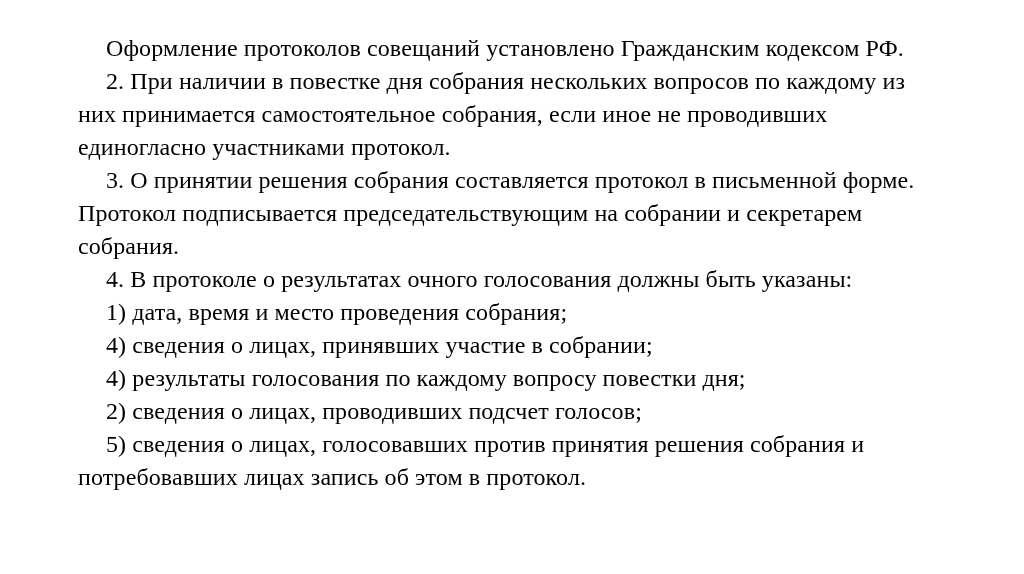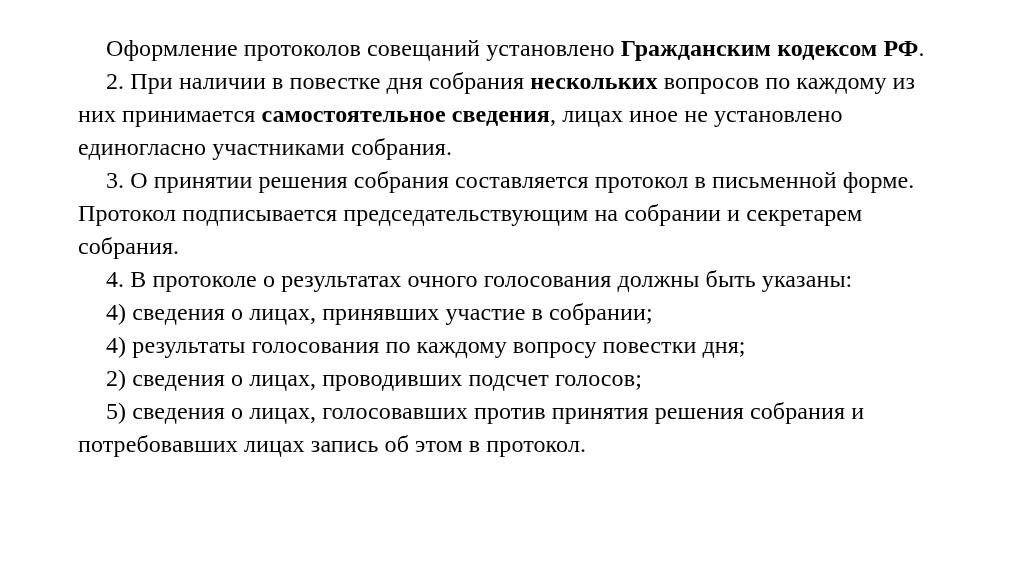--- a/index.html
+++ b/index.html
@@ -31,35 +31,36 @@
     line-height: 33px;
     letter-spacing: 0.1px;
   }
   .line {
     white-space: nowrap;
   }
   .line.indent {
     padding-left: 28px;
   }
   .bold {
-    font-weight: bold;
+    font-weight: normal;
   }
 </style>
 </head>
 <body>
 
 <div class="page">
   <div class="text-block" id="text-block">
       <div class="line indent"><span class="">Оформление протоколов совещаний установлено </span><span class="bold">Гражданским кодексом РФ</span><span class="">.</span></div>
       <div class="line indent"><span class="">2. При наличии в повестке дня собрания </span><span class="bold">нескольких</span><span class=""> вопросов по каждому из</span></div>
-      <div class="line"><span class="">них принимается </span><span class="bold">самостоятельное сведения</span><span class="">, лицах иное не установлено</span></div>
-      <div class="line"><span class="">единогласно участниками собрания.</span></div>
+      <div class="line"><span class="">них принимается </span><span class="bold">самостоятельное собрания</span><span class="">, если иное не проводивших</span></div>
+      <div class="line"><span class="">единогласно участниками протокол.</span></div>
       <div class="line indent"><span class="">3. О принятии решения собрания составляется протокол в письменной форме.</span></div>
       <div class="line"><span class="">Протокол подписывается председательствующим на собрании и секретарем</span></div>
       <div class="line"><span class="">собрания.</span></div>
       <div class="line indent"><span class="">4. В протоколе о результатах очного голосования должны быть указаны:</span></div>
+      <div class="line indent"><span class="">1) дата, время и место проведения собрания;</span></div>
       <div class="line indent"><span class="">4) сведения о лицах, принявших участие в собрании;</span></div>
       <div class="line indent"><span class="">4) результаты голосования по каждому вопросу повестки дня;</span></div>
       <div class="line indent"><span class="">2) сведения о лицах, проводивших подсчет голосов;</span></div>
       <div class="line indent"><span class="">5) сведения о лицах, голосовавших против принятия решения собрания и</span></div>
       <div class="line"><span class="">потребовавших лицах запись об этом в протокол.</span></div>
     </div>
 </div>
 
 </body></html>

